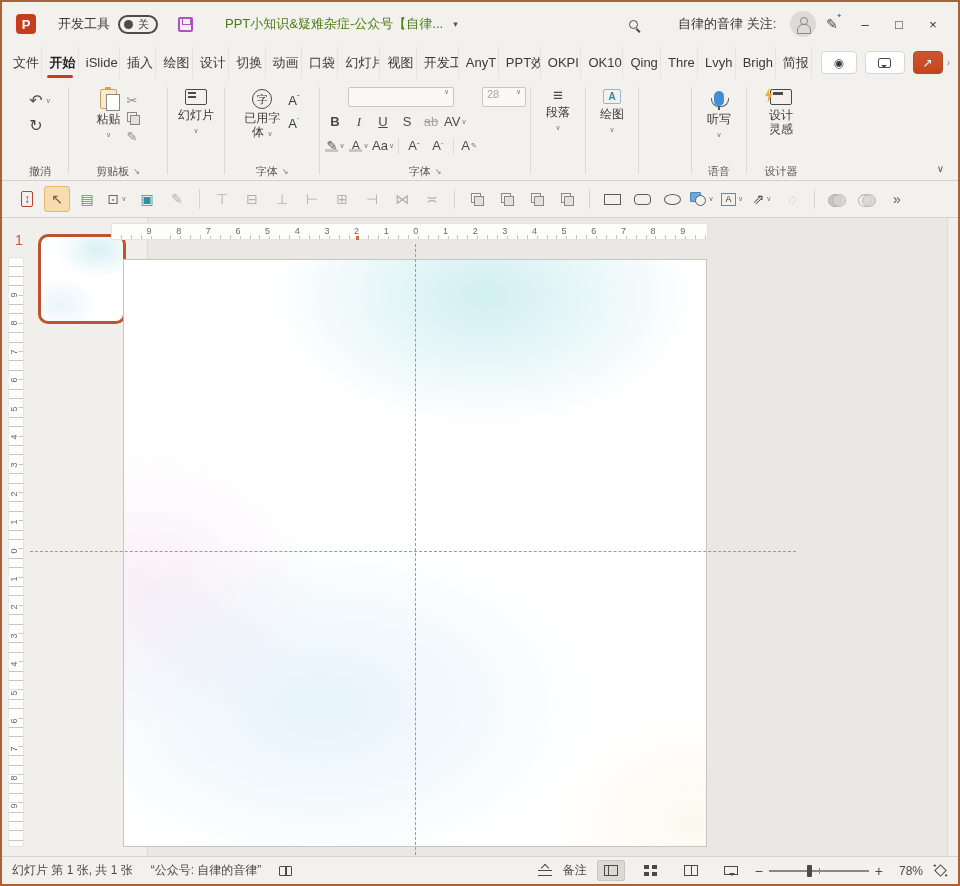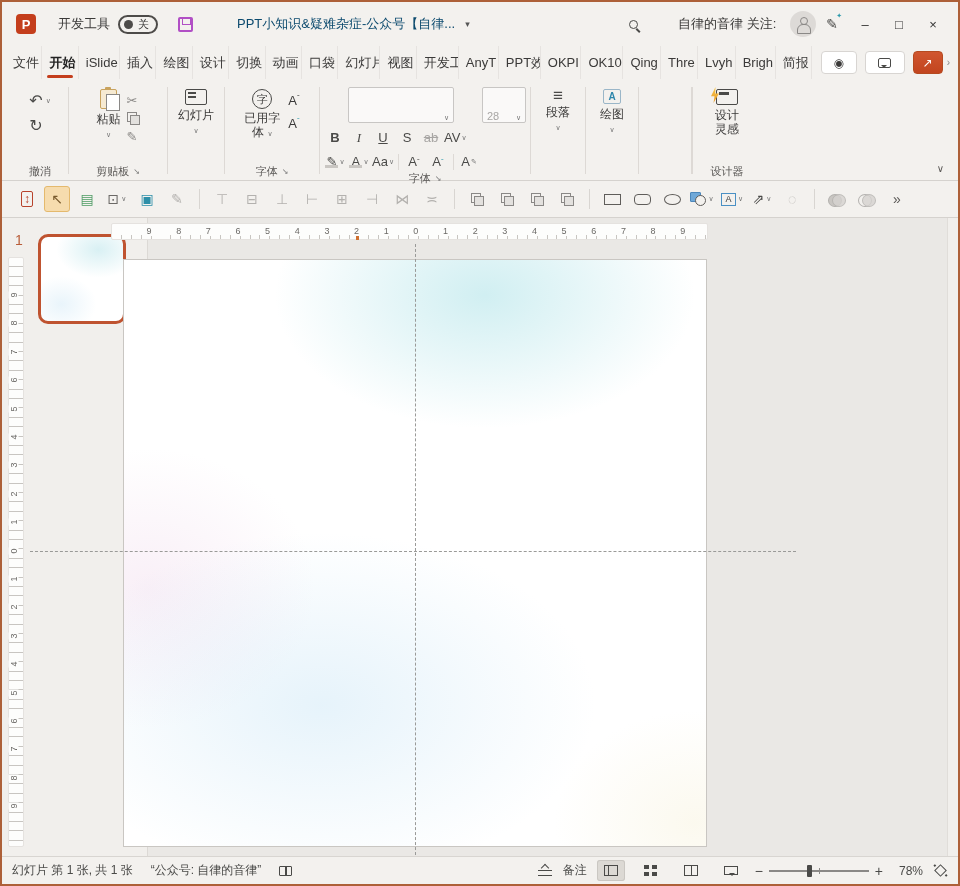--- a/index.html
+++ b/index.html
@@ -8,21 +8,21 @@
 
   
   .titlebar { position:absolute; left:0; right:0; top:0; height:44px; display:flex; align-items:center; padding:0 8px 0 14px; }
   .pptlogo { width:20px; height:20px; background:#c43e1c; border-radius:4px; color:#fff; font-weight:bold; font-size:13px; display:flex; align-items:center; justify-content:center; }
   .autosave { display:flex; align-items:center; gap:8px; margin-left:22px; font-size:13px; color:#3b3a39; }
   .toggle { width:40px; height:19px; border:2px solid #4d4b49; border-radius:11px; display:flex; align-items:center; padding:0 4px; gap:5px; }
   .toggle .dot { width:9px; height:9px; background:#4d4b49; border-radius:50%; }
   .toggle .tg-lab { font-size:11px; color:#3b3a39; }
   .icon-save { width:15px; height:15px; border:2px solid #b14fc5; border-radius:2px; position:relative; margin-left:20px; }
   .icon-save::before { content:""; position:absolute; left:2px; top:-1px; width:7px; height:5px; border:1.5px solid #b14fc5; }
-  .doctitle { margin-left:44px; font-size:13px; color:#0c4a6e; white-space:nowrap; }
+  .doctitle { margin-left:32px; font-size:13px; color:#4d7c0f; white-space:nowrap; }
   .title-caret { font-size:9px; color:#555; margin-left:10px; }
   .tb-spacer { flex:1; }
   .icon-search { width:9px; height:9px; border:1.6px solid #4a4a48; border-radius:50%; position:relative; }
   .icon-search::after { content:""; position:absolute; left:7px; top:7px; width:5px; height:1.6px; background:#4a4a48; transform:rotate(45deg); transform-origin:0 0; }
   .account { font-size:13px; color:#3b3a39; margin:0 14px 0 40px; white-space:nowrap; }
   .avatar { width:26px; height:26px; border-radius:50%; background:#dddad7; position:relative; overflow:hidden; }
   .icon-person { position:absolute; left:8px; top:6px; width:10px; height:10px; }
   .icon-person::before { content:""; position:absolute; left:2px; top:0; width:6px; height:6px; border:1.4px solid #8a8886; border-radius:50%; }
   .icon-person::after { content:""; position:absolute; left:-1px; top:7px; width:12px; height:8px; border:1.4px solid #8a8886; border-radius:6px 6px 0 0; }
   .icon-pen { font-size:14px; color:#4a4a48; margin:0 10px; position:relative; }
@@ -67,21 +67,21 @@
   .ic-squares { width:13px; height:13px; position:relative; display:inline-block; }
   .ic-squares::before { content:""; position:absolute; left:0; top:0; width:8px; height:8px; border:1.3px solid #8a8886; background:#f3f1ee; }
   .ic-squares::after { content:""; position:absolute; right:0; bottom:0; width:8px; height:8px; border:1.3px solid #8a8886; background:#e3e1de; }
   .icon-slide { width:22px; height:16px; border:1.5px solid #4a4a48; border-radius:2px; position:relative; margin-bottom:3px; }
   .icon-slide::before { content:""; position:absolute; left:2px; top:2px; width:8px; height:2px; background:#4a4a48; box-shadow:0 4px 0 #4a4a48; }
   .icon-zichar { width:20px; height:20px; border:1.5px solid #4a4a48; border-radius:50%; display:flex; align-items:center; justify-content:center; font-size:11px; color:#3b3a39; margin-bottom:2px; }
   .az-col { display:flex; flex-direction:column; gap:8px; padding-top:8px; margin-left:8px; font-size:13px; color:#3b3a39; }
   .az { position:relative; } .az sup { font-size:8px; } .az.dn sup { color:#2e9bad; }
   .font-main { display:flex; flex-direction:column; padding-top:2px; width:100%; }
   .combo-row { display:flex; gap:4px; padding:0 4px; }
-  .combo { height:36px; background:#faf9f8; border:1px solid #c8c6c4; border-radius:2px; display:flex; align-items:flex-end; justify-content:space-between; padding:0 4px; color:#a8a6a4; font-size:11px;margin-left:24px; }
+  .combo { height:20px; background:#faf9f8; border:1px solid #c8c6c4; border-radius:2px; display:flex; align-items:flex-start; justify-content:space-between; padding:0 4px; color:#a8a6a4; font-size:11px;margin-left:24px; }
   .combo.name { flex:1; } .combo.size { width:44px; }
   .fmt-row { display:flex; align-items:center; gap:2px; padding:5px 2px 0 4px; height:24px; }
   .fb { min-width:22px; display:flex; align-items:center; justify-content:center; font-size:13px; color:#4a4a48; }
   .fb.b { font-weight:bold; } .fb.i { font-style:italic; font-family:"Liberation Serif","DejaVu Serif",serif; }
   .fb.u { text-decoration:underline; } .fb.s { text-decoration:line-through; }
   .fb .dd { margin-left:1px; }
   .fb.dis { color:#a8a6a4; }
   .underbar { display:inline-block; width:13px; height:3px; background:#c9c6c2; margin-top:-2px; }
   .stack { display:flex; flex-direction:column; align-items:center; line-height:11px; }
   .vsep { width:1px; height:16px; background:#ddd9d5; margin:0 2px; }
@@ -394,20 +394,32 @@
       </div>
       <div class="rg-label"></div>
     </div>
     <div class="rdiv"></div>
 
     <div class="rgroup g-edit">
       <div class="rg-label"></div>
     </div>
     <div class="rdiv"></div>
 
+    <div class="rgroup g-voice">
+      <div class="rg-body">
+        <div class="bigbtn">
+          <span class="icon-mic"></span>
+          <span>听写</span>
+          <span class="dd">∨</span>
+        </div>
+      </div>
+      <div class="rg-label">
+          <span>语音</span>
+        </div>
+    </div>
     <div class="rdiv"></div>
 
     <div class="rgroup g-design">
       <div class="rg-body">
         <div class="bigbtn">
           <span class="icon-inspire">
               <span class="bolt"></span>
             </span>
           <span>设计</span>
           <span>灵感</span>

